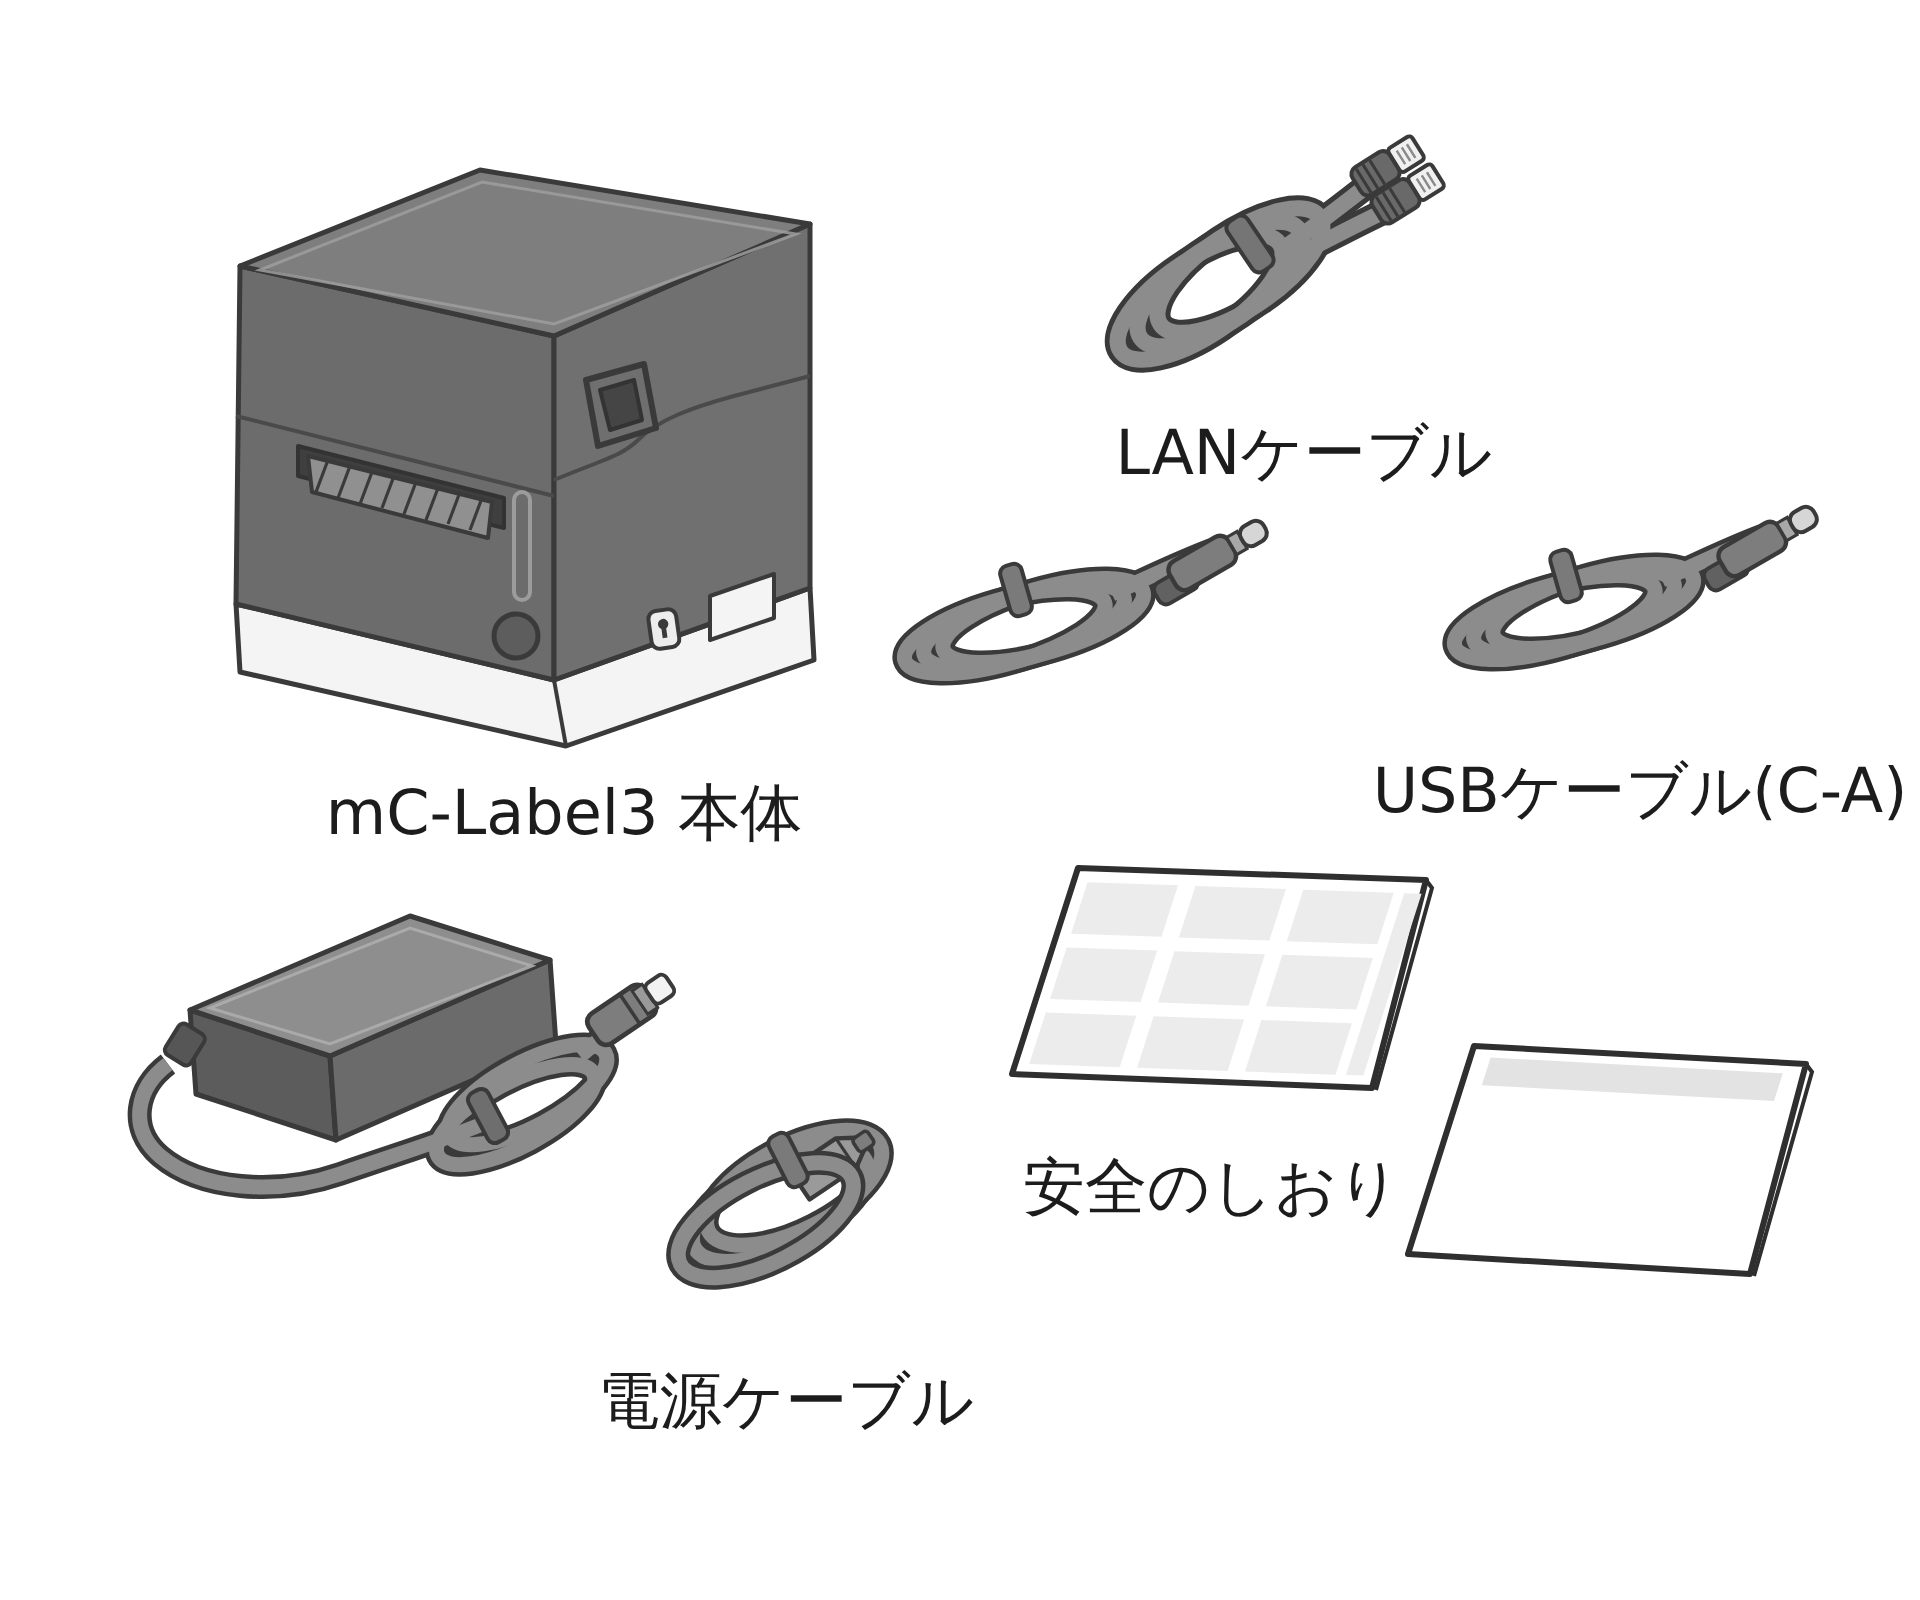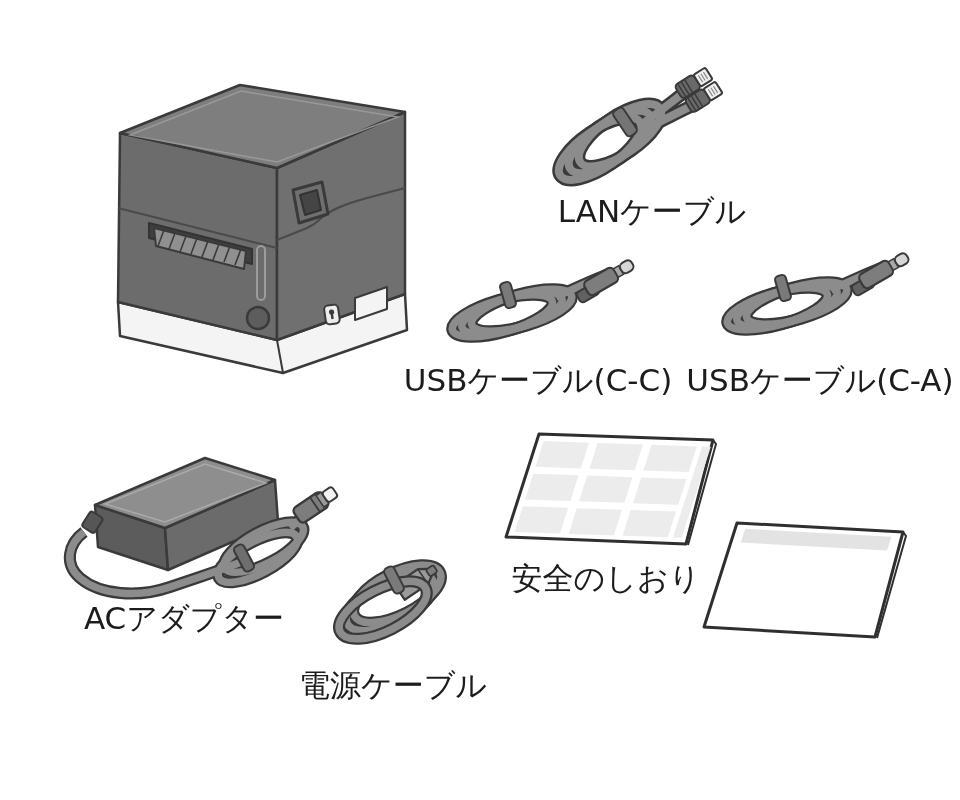--- a/index.html
+++ b/index.html
@@ -16,21 +16,21 @@
   html,body{margin:0;padding:0;}
   body{background:#e8e8e8;font-family:"DejaVu Sans","Liberation Sans",sans-serif;}
   .canvas{
     position:relative;width:960px;height:800px;background:var(--bg,#fff);
     overflow:hidden;margin:0 auto;
   }
   .illus{position:absolute;}
   .label{
     position:absolute;transform:translateX(-50%);
     font-size:31px;line-height:1.25;color:var(--text-color,#1c1c1c);
-    white-space:nowrap;letter-spacing:0px;
+    white-space:nowrap;letter-spacing:0px;margin-top:16px;
   }
 </style>
 </head>
 <body>
 
 <div class="canvas">
 
   <svg class="illus" style="left:105px;top:78px" width="315" height="300" viewBox="0 0 315 300">
 
     <g>
@@ -251,20 +251,19 @@
   </svg>
 
   <svg class="illus" style="left:695px;top:515px" width="215" height="135" viewBox="0 0 215 135">
     <path d="M42,8 L208,17 L180,122 L9,112 Z" fill="#ffffff" stroke="#2f2f2f" stroke-width="3" stroke-linejoin="round"></path>
     <path d="M208,17 L211,21 L182,123" fill="none" stroke="#2f2f2f" stroke-width="2"></path>
     <g transform="matrix(0.83 0.045 -0.275 0.867 42 8)">
       <rect x="12" y="6" width="176" height="16" fill="#e3e3e3"></rect>
     </g>
   </svg>
 
+  <div class="label" style="left:282px;top:372px">mC-Label3 本体</div>
   <div class="label" style="left:652px;top:192px">LANケーブル</div>
-  <div class="label" style="left:538px;top:361px">USBケーブル(C-C)</div>
   <div class="label" style="left:820px;top:361px">USBケーブル(C-A)</div>
-  <div class="label" style="left:184px;top:599px">ACアダプター</div>
   <div class="label" style="left:606px;top:559px">安全のしおり</div>
   <div class="label" style="left:393px;top:666px">電源ケーブル</div>
 
 </div>
 
 </body></html>

